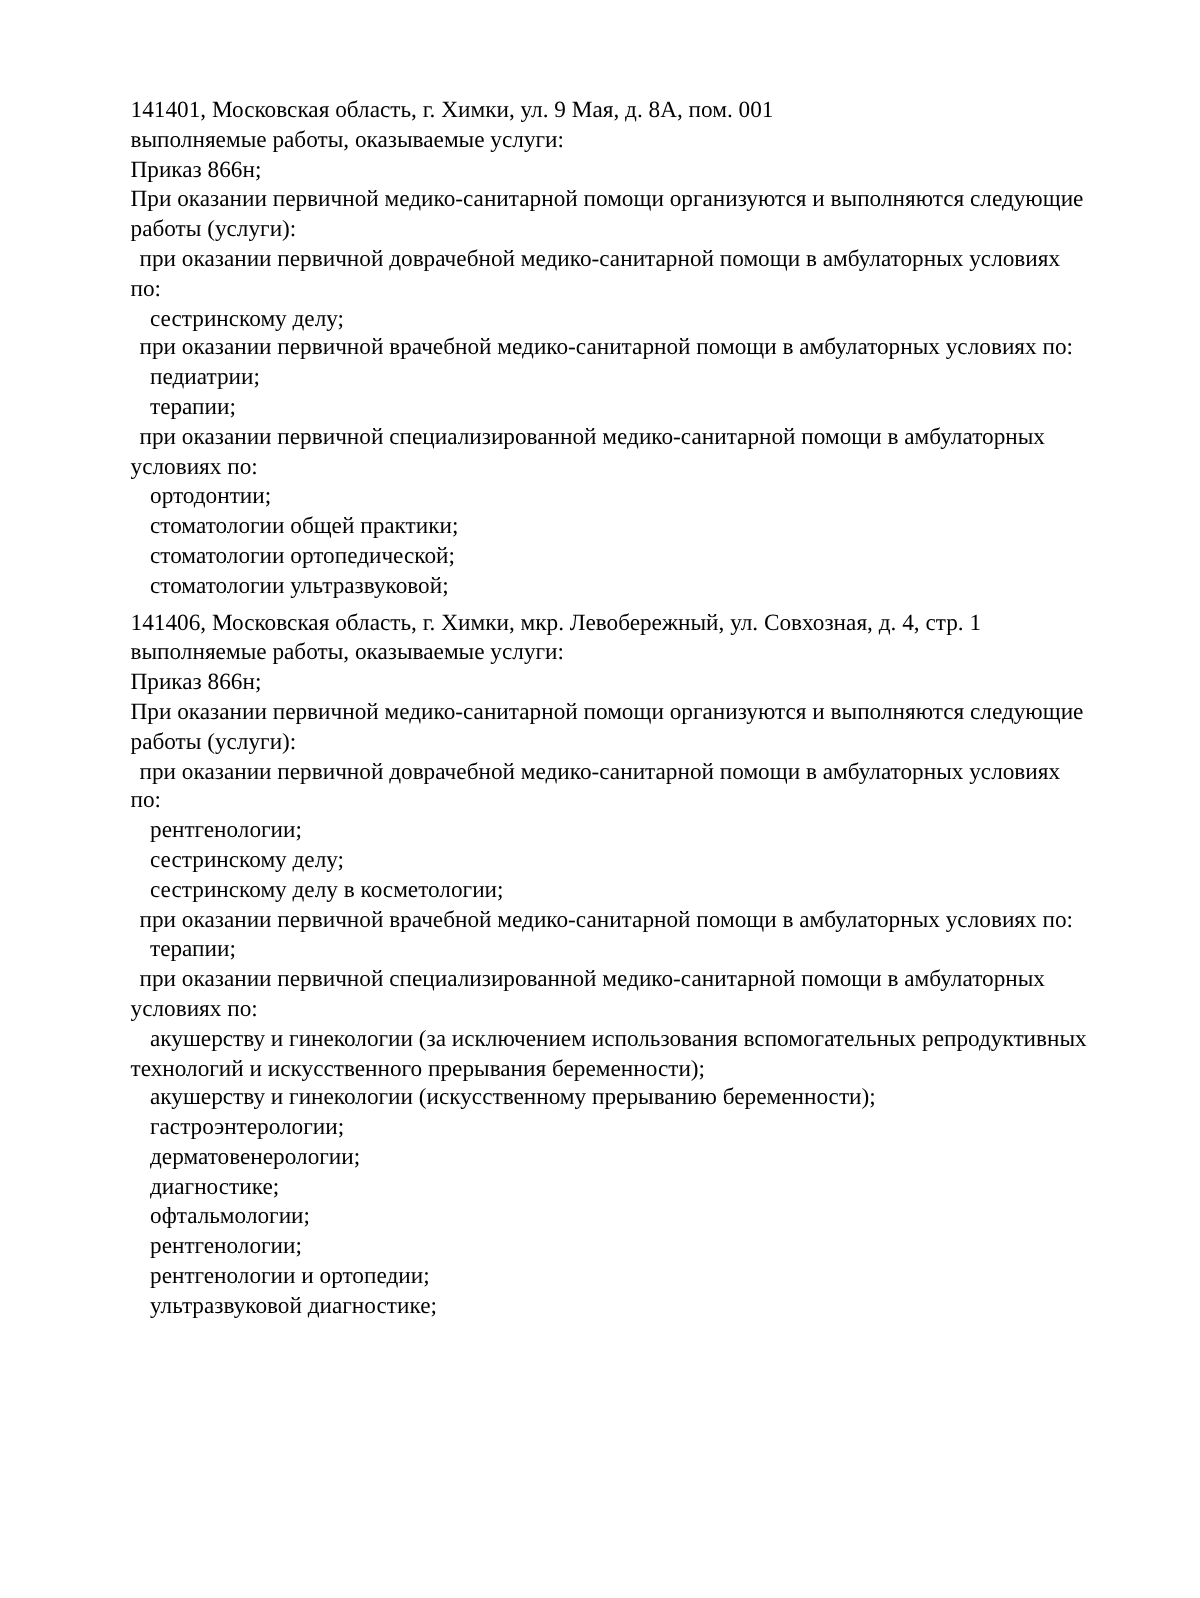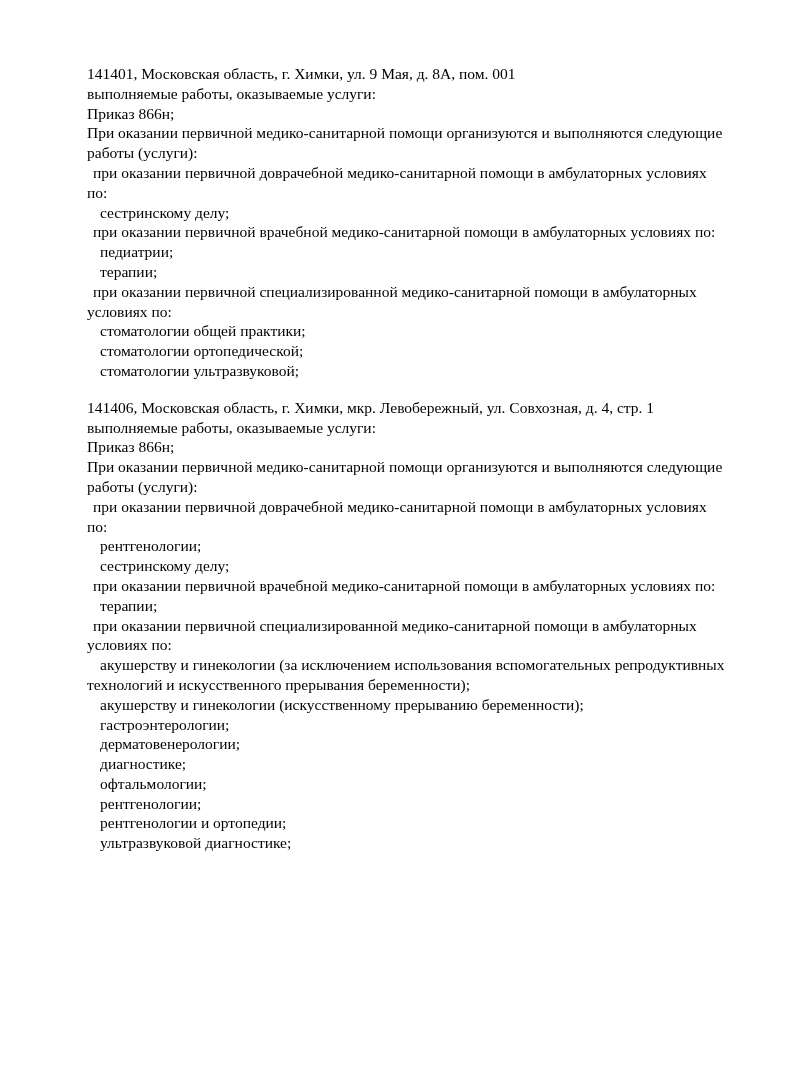--- a/index.html
+++ b/index.html
@@ -19,21 +19,21 @@
     -webkit-font-smoothing: antialiased;
   }
   .page {
     box-sizing: border-box;
     width: 800px;
     height: 1065px;
     padding: 64px 40px 0 87px;
     background: #ffffff;
   }
   .section { margin: 0; }
-  .section + .section { margin-top: 17px; }
+  .section + .section { margin-top: 5px; }
   .line {
     white-space: nowrap;
     min-height: 19.8px;
   }
   .indent-0 { padding-left: 0; }
   .indent-1 { padding-left: 6px; }
   .indent-2 { padding-left: 13px; }
 </style>
 </head>
 <body>
@@ -47,34 +47,36 @@
         <div class="line indent-0">При оказании первичной медико-санитарной помощи организуются и выполняются следующие</div>
         <div class="line indent-0">работы (услуги):</div>
         <div class="line indent-1">при оказании первичной доврачебной медико-санитарной помощи в амбулаторных условиях</div>
         <div class="line indent-0">по:</div>
         <div class="line indent-2">сестринскому делу;</div>
         <div class="line indent-1">при оказании первичной врачебной медико-санитарной помощи в амбулаторных условиях по:</div>
         <div class="line indent-2">педиатрии;</div>
         <div class="line indent-2">терапии;</div>
         <div class="line indent-1">при оказании первичной специализированной медико-санитарной помощи в амбулаторных</div>
         <div class="line indent-0">условиях по:</div>
+        <div class="line indent-2">ортодонтии;</div>
         <div class="line indent-2">стоматологии общей практики;</div>
         <div class="line indent-2">стоматологии ортопедической;</div>
         <div class="line indent-2">стоматологии ультразвуковой;</div>
       </div>
       <div class="section">
         <div class="line indent-0">141406, Московская область, г. Химки, мкр. Левобережный, ул. Совхозная, д. 4, стр. 1</div>
         <div class="line indent-0">выполняемые работы, оказываемые услуги:</div>
         <div class="line indent-0">Приказ 866н;</div>
         <div class="line indent-0">При оказании первичной медико-санитарной помощи организуются и выполняются следующие</div>
         <div class="line indent-0">работы (услуги):</div>
         <div class="line indent-1">при оказании первичной доврачебной медико-санитарной помощи в амбулаторных условиях</div>
         <div class="line indent-0">по:</div>
         <div class="line indent-2">рентгенологии;</div>
         <div class="line indent-2">сестринскому делу;</div>
+        <div class="line indent-2">сестринскому делу в косметологии;</div>
         <div class="line indent-1">при оказании первичной врачебной медико-санитарной помощи в амбулаторных условиях по:</div>
         <div class="line indent-2">терапии;</div>
         <div class="line indent-1">при оказании первичной специализированной медико-санитарной помощи в амбулаторных</div>
         <div class="line indent-0">условиях по:</div>
         <div class="line indent-2">акушерству и гинекологии (за исключением использования вспомогательных репродуктивных</div>
         <div class="line indent-0">технологий и искусственного прерывания беременности);</div>
         <div class="line indent-2">акушерству и гинекологии (искусственному прерыванию беременности);</div>
         <div class="line indent-2">гастроэнтерологии;</div>
         <div class="line indent-2">дерматовенерологии;</div>
         <div class="line indent-2">диагностике;</div>

